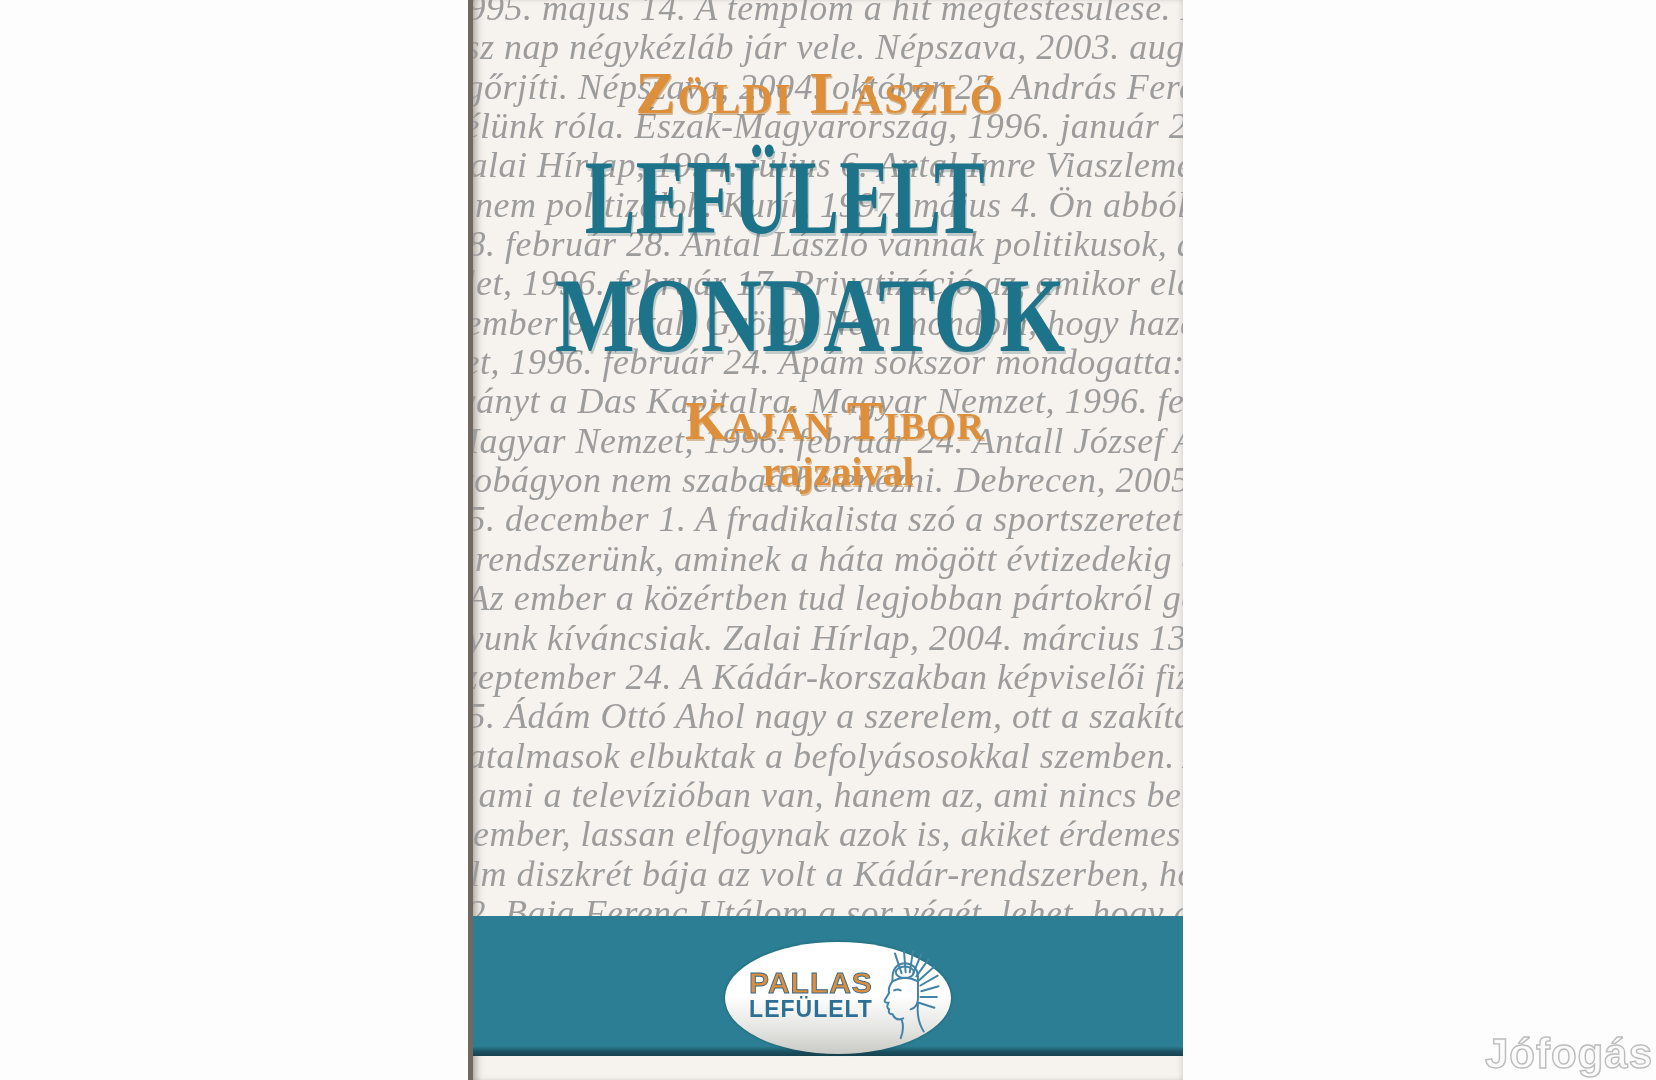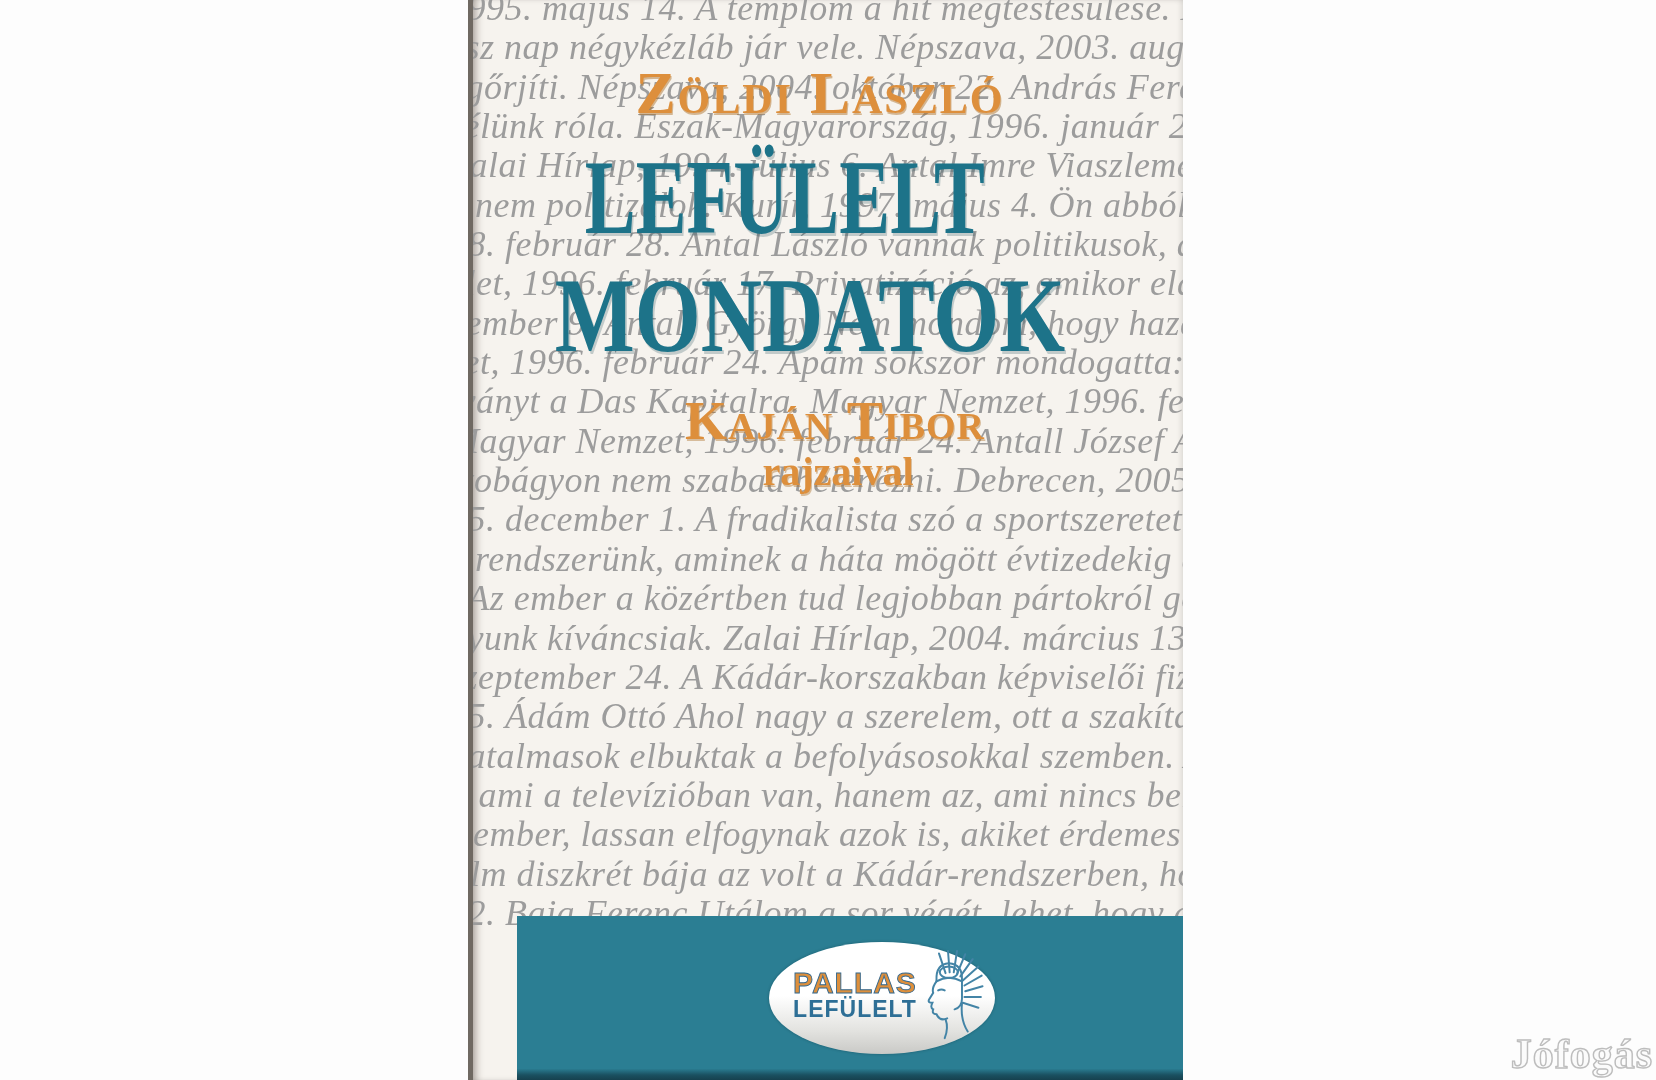--- a/index.html
+++ b/index.html
@@ -55,23 +55,22 @@
     color:var(--accent-orange);text-shadow:1px 2px 0 rgba(169,106,30,.4);
   }
   .illustrator-note{
     top:452px;transform:translateX(10px);
     font-weight:700;font-size:40px;color:var(--accent-orange);
     text-shadow:1px 2px 0 rgba(169,106,30,.4);
   }
 
   
   .band{
-    position:absolute;left:0;right:0;top:916px;height:164px;z-index:3;
+    position:absolute;left:0;right:0;top:916px;height:140px;z-index:3;
     background:linear-gradient(180deg,var(--band-teal) 0%,var(--band-teal) 93%,#1a5060 97%,#16414e 100%);
-    margin-left:44px;
   }
   .oval{
     position:absolute;left:252px;top:26px;width:226px;height:112px;
     border-radius:50%;
     background:linear-gradient(180deg,#ffffff 48%,#e4e4e1 78%,#c9c9c6 100%);
     box-shadow:0 0 3px rgba(0,30,40,.35);
   }
   .logo-text{position:absolute;left:11px;top:0;width:150px;font-family:"Liberation Sans",sans-serif;}
   .pallas{
     position:absolute;left:0;top:26px;width:150px;text-align:center;
@@ -81,21 +80,21 @@
   .konyvek{
     position:absolute;left:0;top:56px;width:150px;text-align:center;
     font-weight:700;font-size:23px;letter-spacing:1px;line-height:1;
     color:var(--logo-blue);
   }
   .athena{position:absolute;left:142px;top:2px;}
 
   
   .watermark{
     position:absolute;right:3px;bottom:2px;z-index:5;
-    font-family:Liberation Serif, serif;font-weight:700;font-size:42px;letter-spacing:1px;
+    font-family:Liberation Sans, sans-serif;font-weight:700;font-size:42px;letter-spacing:1px;
     color:rgba(255,255,255,.92);
     -webkit-text-stroke:1.4px var(--watermark-stroke);
     text-shadow:0 0 1px rgba(160,160,160,.5);
   }
 </style>
 </head>
 <body>
 
 <div class="scene">
 

